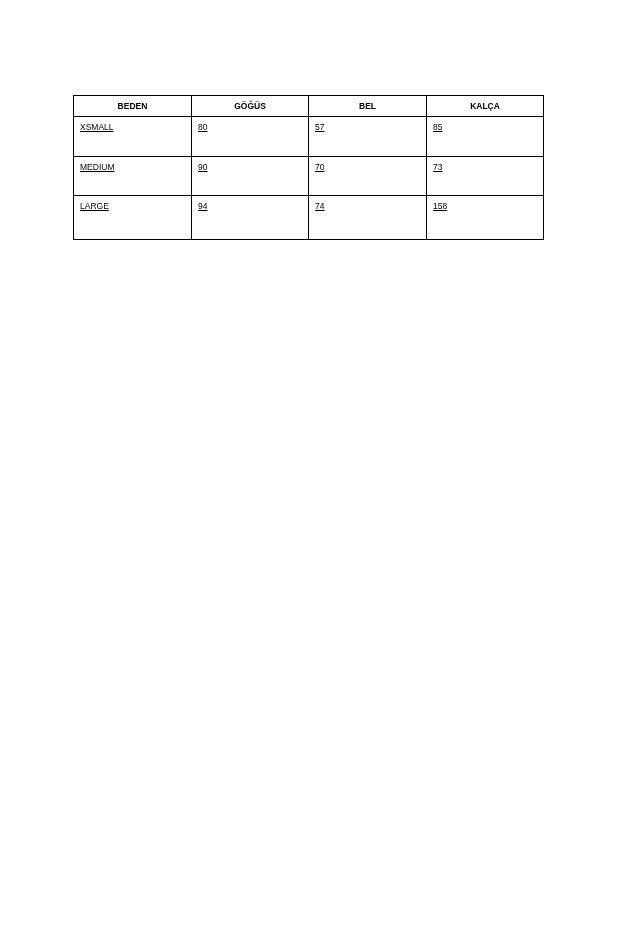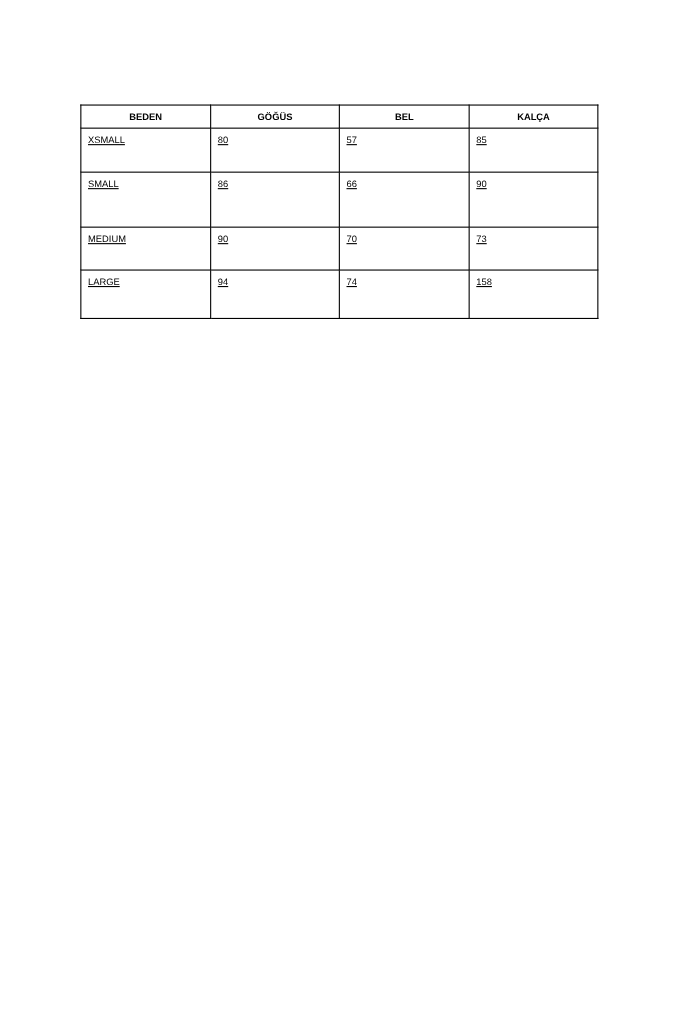--- a/index.html
+++ b/index.html
@@ -85,26 +85,20 @@
           <th>KALÇA</th>
         </tr>
       </thead>
       <tbody>
         <tr class="r0">
           <td>XSMALL</td>
           <td>80</td>
           <td>57</td>
           <td>85</td>
         </tr>
-        <tr class="r1">
-          <td>SMALL</td>
-          <td>86</td>
-          <td>66</td>
-          <td>90</td>
-        </tr>
         <tr class="r2">
           <td>MEDIUM</td>
           <td>90</td>
           <td>70</td>
           <td>73</td>
         </tr>
         <tr class="r3">
           <td>LARGE</td>
           <td>94</td>
           <td>74</td>

